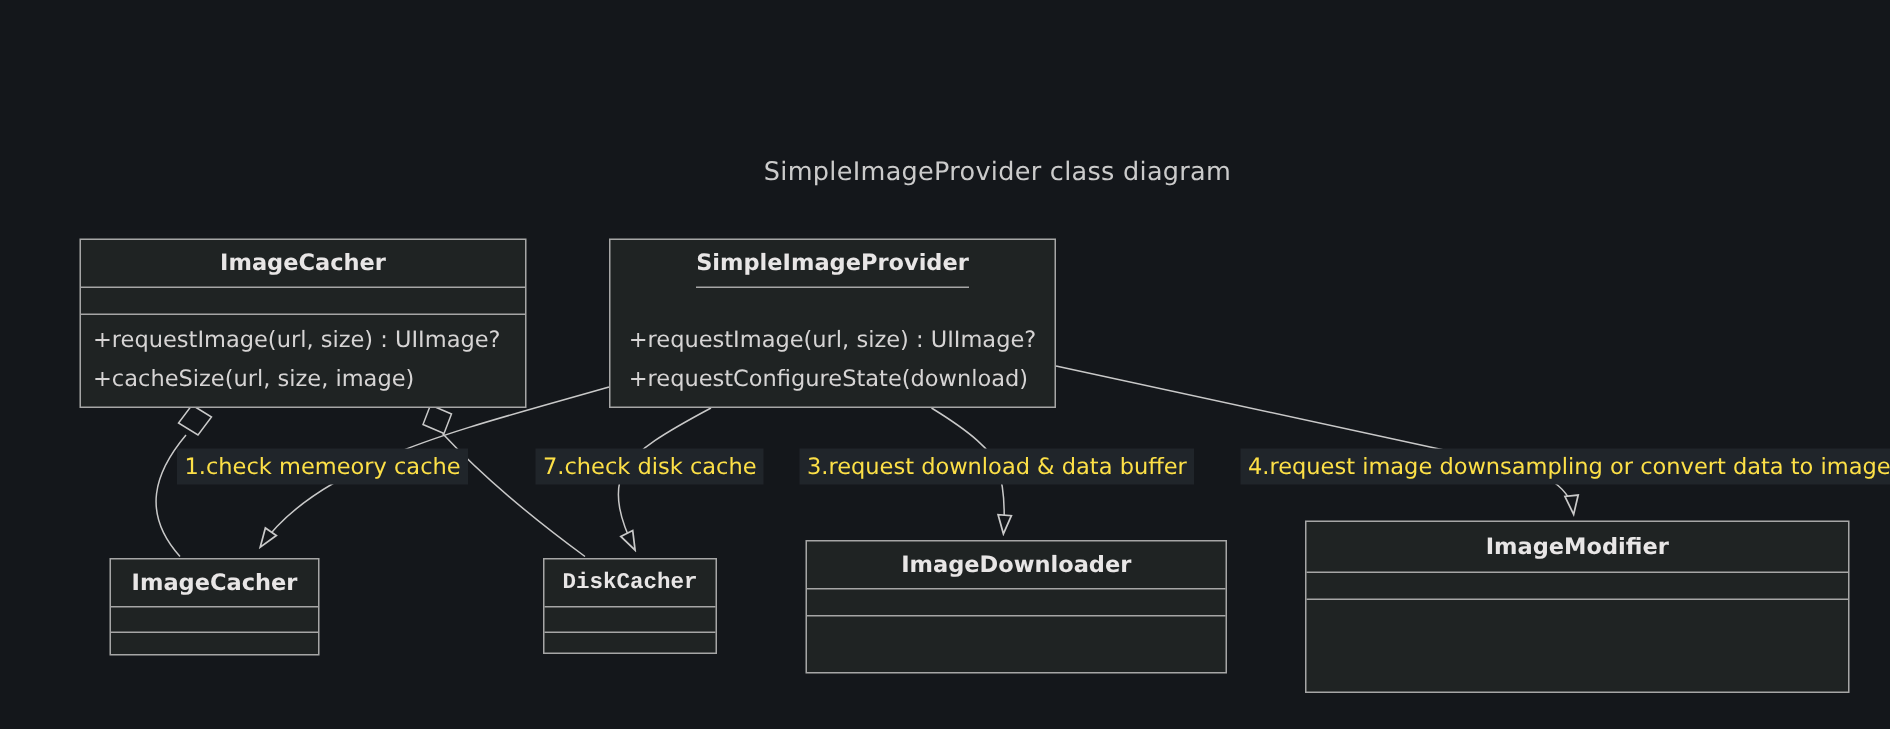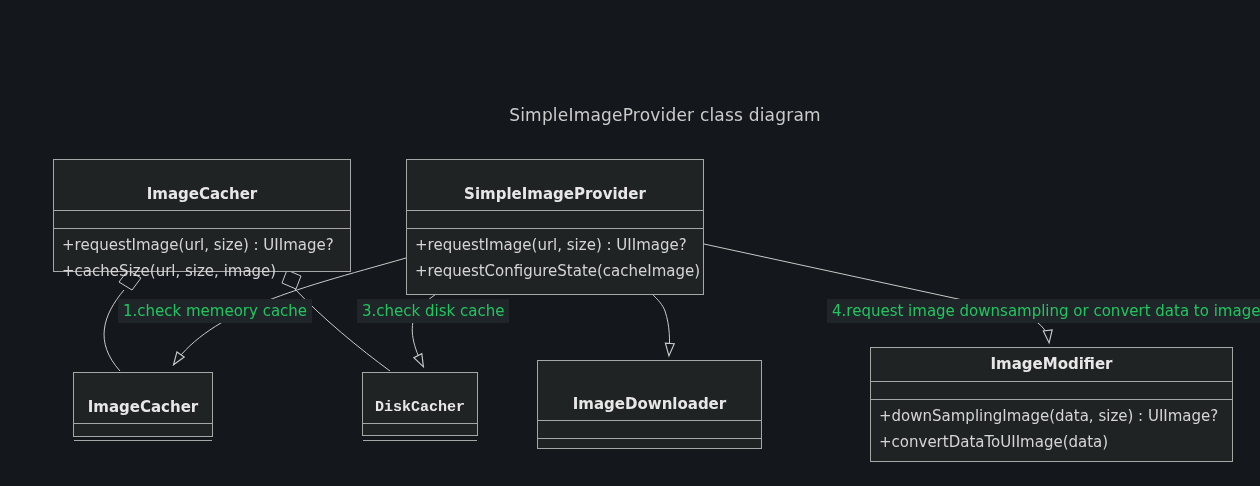--- a/index.html
+++ b/index.html
@@ -30,28 +30,28 @@
     text-align: center;
     border-bottom: 1px solid #a6a6a6;
     flex: 0 0 auto;
   }
   .uml-attrs {
     border-bottom: 1px solid #a6a6a6;
     flex: 0 0 auto;
   }
   .uml-methods { flex: 1 1 auto; padding: 3px 8px 0 8px; font-size: 15px; }
   .uml-methods .m { line-height: 26px; white-space: nowrap; }
-  .t32 { height: 31px; line-height: 31px; margin-top: 19px; }
+  .t32 { height: 31px; line-height: 31px; }
   .t34 { height: 33px; line-height: 33px; }
   .a18 { height: 17px; }
   .a16 { height: 16px; }
   .edge-label {
     position: absolute; top: 287px; height: 24px; line-height: 24px;
     background: #20252a;
-    color: #22c55e;
+    color: #fde047;
     font-size: 15px;
     padding: 0 5px;
     white-space: nowrap;
   }
 </style>
 </head>
 <body>
 
 <div class="canvas">
 
@@ -82,52 +82,49 @@
 
   <div class="uml-class" style="left:53px; top:147px; width:298px; height:113px;">
     <div class="uml-title t32">ImageCacher</div>
     <div class="uml-attrs a18"></div>
     <div class="uml-methods">
       <div class="m">+requestImage(url, size) : UIImage?</div>
       <div class="m">+cacheSize(url, size, image)</div>
     </div>
   </div>
 
-  <div class="uml-class" style="left:406px; top:147px; width:298px; height:136px;">
+  <div class="uml-class" style="left:406px; top:147px; width:298px; height:113px;align-items:center;">
     <div class="uml-title t32">SimpleImageProvider</div>
     <div class="uml-attrs a18"></div>
     <div class="uml-methods">
       <div class="m">+requestImage(url, size) : UIImage?</div>
-      <div class="m">+requestConfigureState(cacheImage)</div>
+      <div class="m">+requestConfigureState(download)</div>
     </div>
   </div>
 
   <div class="uml-class" style="left:73px; top:360px; width:140px; height:65px;">
     <div class="uml-title t32">ImageCacher</div>
     <div class="uml-attrs a16"></div>
     <div class="uml-methods"></div>
   </div>
 
   <div class="uml-class" style="left:362px; top:360px; width:116px; height:64px;font-family:Liberation Mono, monospace;">
     <div class="uml-title t32">DiskCacher</div>
     <div class="uml-attrs a16"></div>
     <div class="uml-methods"></div>
   </div>
 
-  <div class="uml-class" style="left:537px; top:348px; width:225px; height:89px;justify-content:center;">
+  <div class="uml-class" style="left:537px; top:348px; width:281px; height:89px;">
     <div class="uml-title t32">ImageDownloader</div>
     <div class="uml-attrs a18"></div>
   </div>
 
   <div class="uml-class" style="left:870px; top:335px; width:363px; height:115px;">
     <div class="uml-title t34">ImageModifier</div>
     <div class="uml-attrs a18"></div>
-    <div class="uml-methods">
-      <div class="m">+downSamplingImage(data, size) : UIImage?</div>
-      <div class="m">+convertDataToUIImage(data)</div>
-    </div>
   </div>
 
   <div class="edge-label" style="left:118px;">1.check memeory cache</div>
-  <div class="edge-label" style="left:357px;">3.check disk cache</div>
+  <div class="edge-label" style="left:357px;">7.check disk cache</div>
+  <div class="edge-label" style="left:533px;">3.request download &amp; data buffer</div>
   <div class="edge-label" style="left:827px;">4.request image downsampling or convert data to image</div>
 
 </div>
 
 </body></html>

